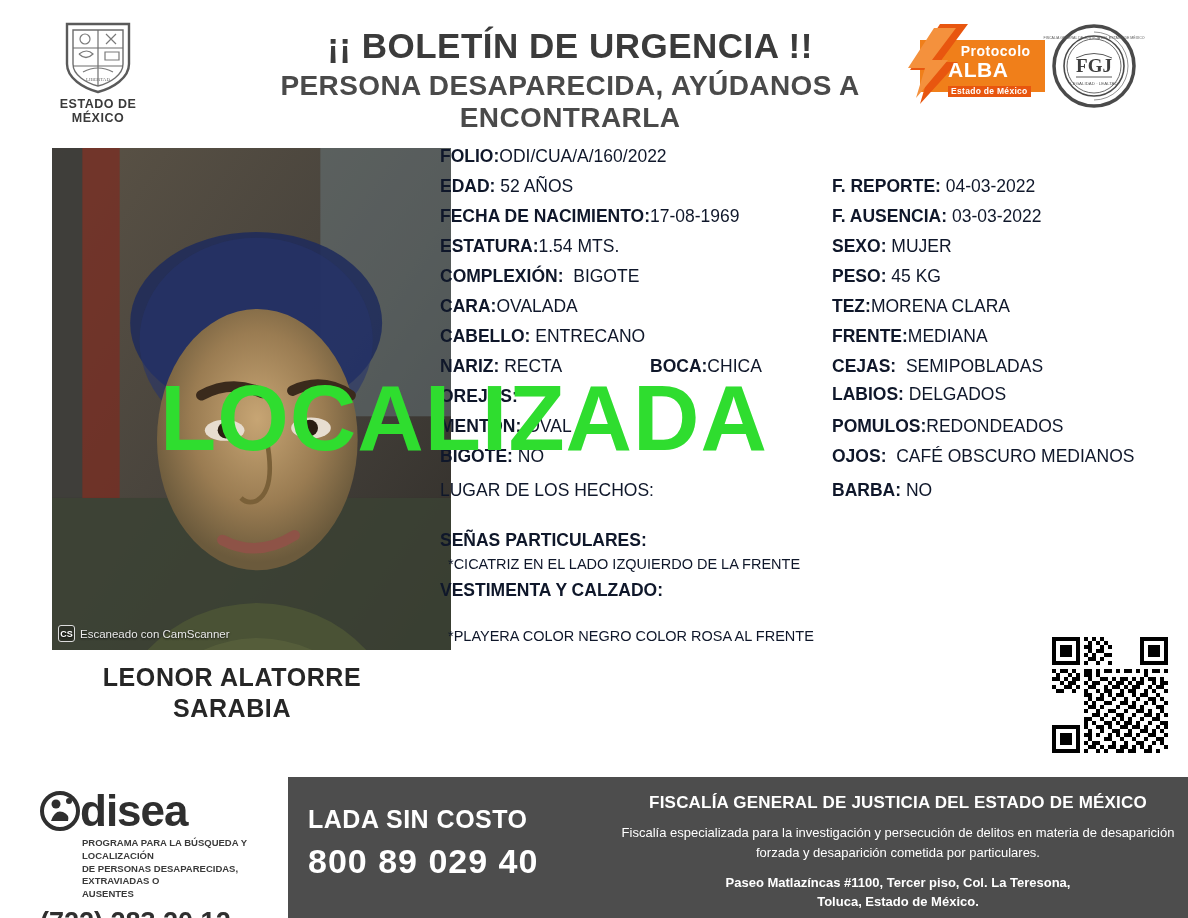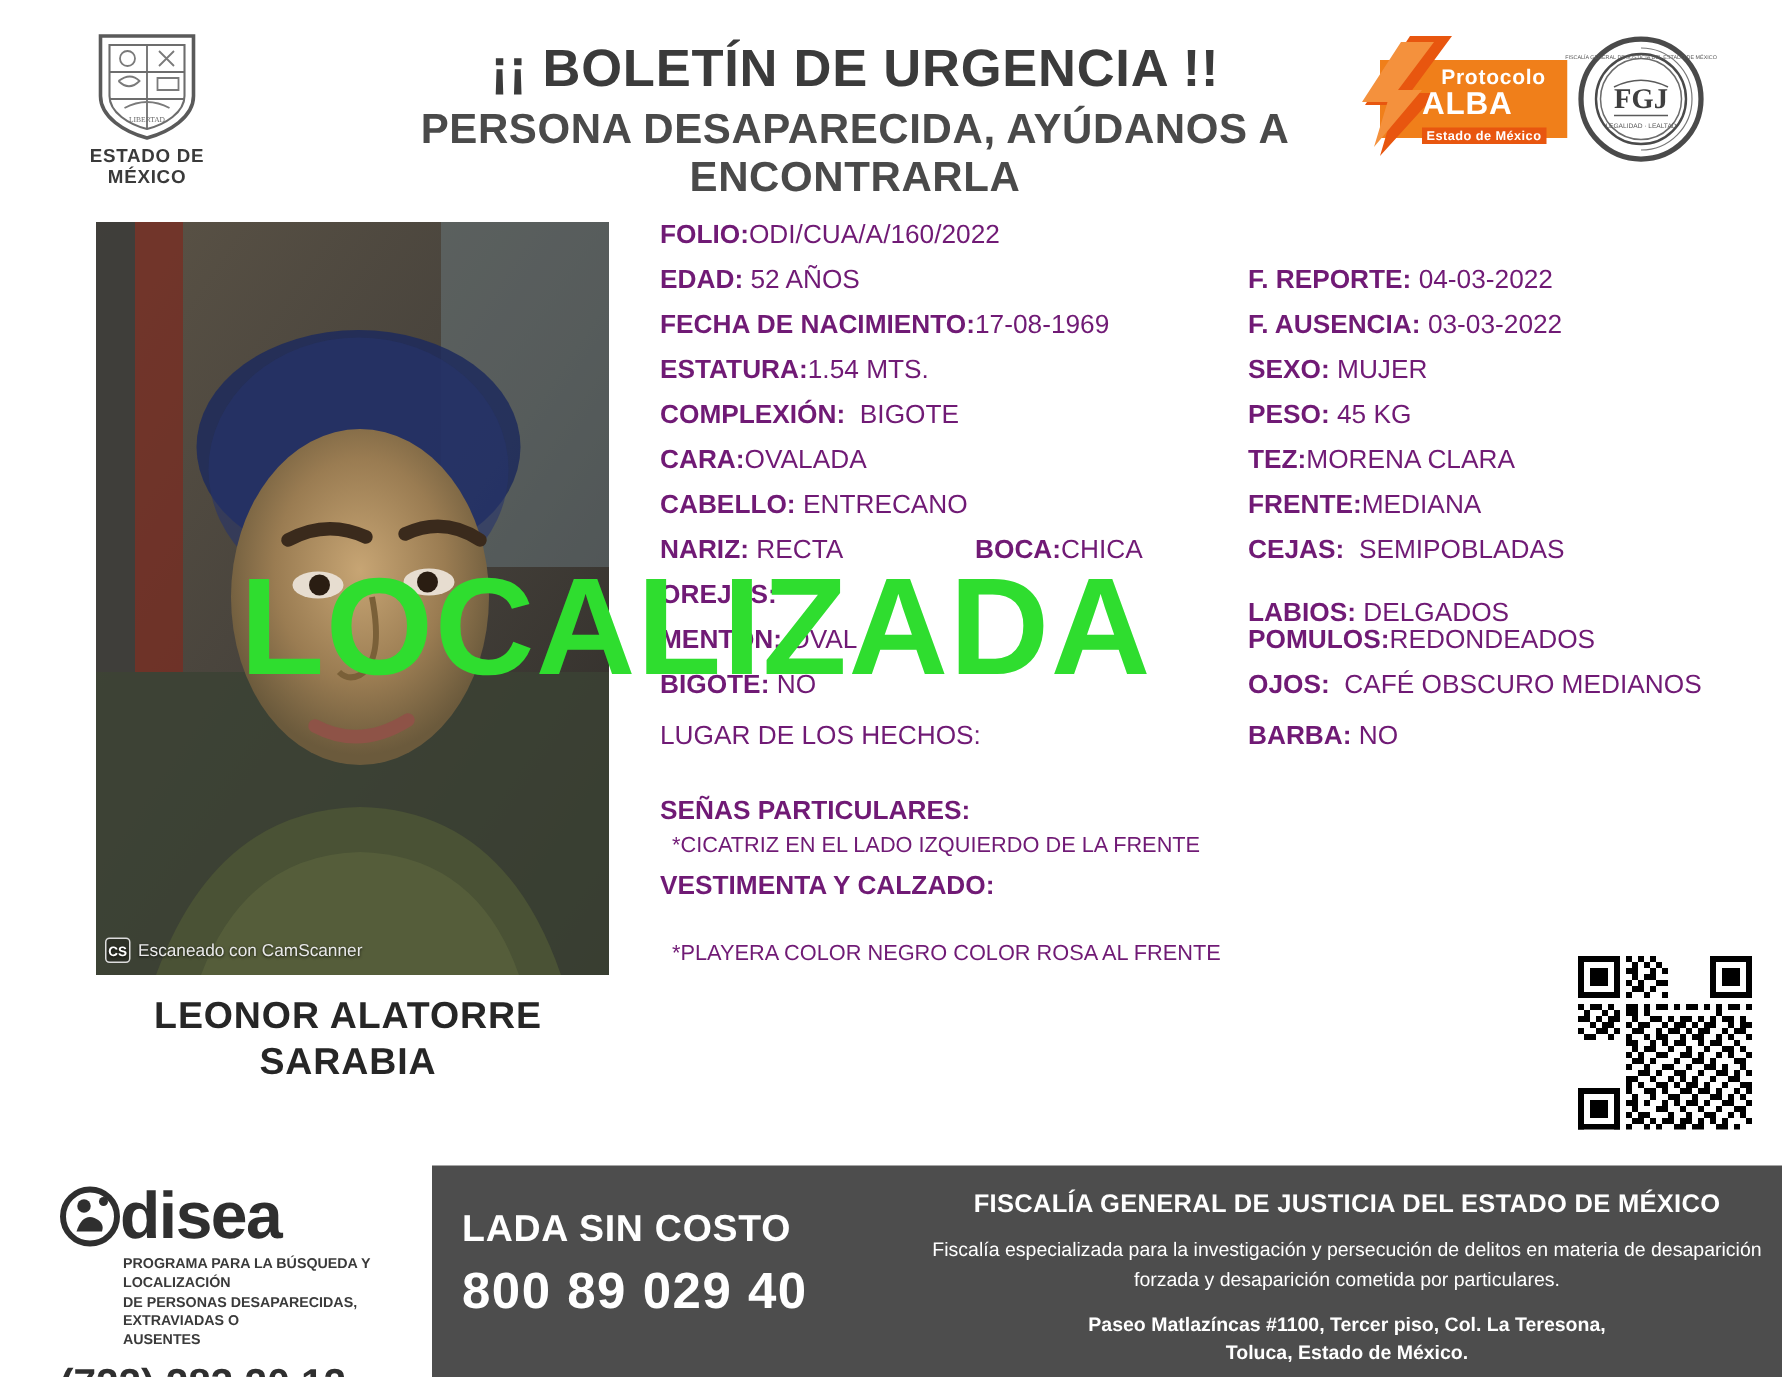--- a/index.html
+++ b/index.html
@@ -63,21 +63,21 @@
     clip-path: polygon(0 0, 100% 0, 100% 100%, 0 100%);
   }
 
   
   .fgj {
     position: absolute; left: 1036px; top: 24px; width: 116px; height: 84px;
   }
 
   
   .photo-box {
-    position: absolute; left: 64px; top: 148px; width: 342px; height: 502px;
+    position: absolute; left: 52px; top: 148px; width: 399px; height: 502px;
     background: #4d7c0f;
     overflow: hidden;
   }
   .photo-bg { position:absolute; inset:0; }
   .camscanner {
     position: absolute; left: 6px; bottom: 8px;
     display: flex; align-items: center; gap: 5px;
     color: #e9e9e9; font-size: 11.5px;
     text-shadow: 0 1px 2px rgba(0,0,0,.8);
   }
@@ -89,21 +89,21 @@
   }
   .person-name {
     position: absolute; left: 52px; top: 662px; width: 360px;
     text-align: center; font-size: 25px; font-weight: bold;
     letter-spacing: .6px; color: #262626; line-height: 1.22;
   }
 
   
   .data {
     position: absolute; left: 440px; top: 140px; width: 720px; height: 520px;
-    font-size: 17.5px; color: #701a75;
+    font-size: 17.5px; color: #0f172a;
   }
   .row { position: absolute; white-space: nowrap; }
   .lbl { font-weight: bold; }
   .val { font-weight: normal; }
 
   .block-title { font-weight: bold; font-size: 17.5px; }
   .block-line { font-size: 14.5px; padding-left: 8px; line-height: 1.45; }
 
   
   .localizada {
@@ -305,21 +305,21 @@
   </div>
   <div class="row" style="left:392px; top:156px;">
     <span class="lbl">TEZ:</span><span class="val">MORENA CLARA</span>
   </div>
   <div class="row" style="left:392px; top:186px;">
     <span class="lbl">FRENTE:</span><span class="val">MEDIANA</span>
   </div>
   <div class="row" style="left:392px; top:216px;">
     <span class="lbl">CEJAS:</span>&nbsp; <span class="val">SEMIPOBLADAS</span>
   </div>
-  <div class="row" style="left:392px; top:258px;">
+  <div class="row" style="left:392px; top:244px;">
     <span class="lbl">LABIOS:</span> <span class="val">DELGADOS</span>
   </div>
   <div class="row" style="left:392px; top:276px;">
     <span class="lbl">POMULOS:</span><span class="val">REDONDEADOS</span>
   </div>
   <div class="row" style="left:392px; top:306px;">
     <span class="lbl">OJOS:</span>&nbsp; <span class="val">CAFÉ OBSCURO MEDIANOS</span>
   </div>
   <div class="row" style="left:392px; top:340px;">
     <span class="lbl">BARBA:</span> <span class="val">NO</span>

